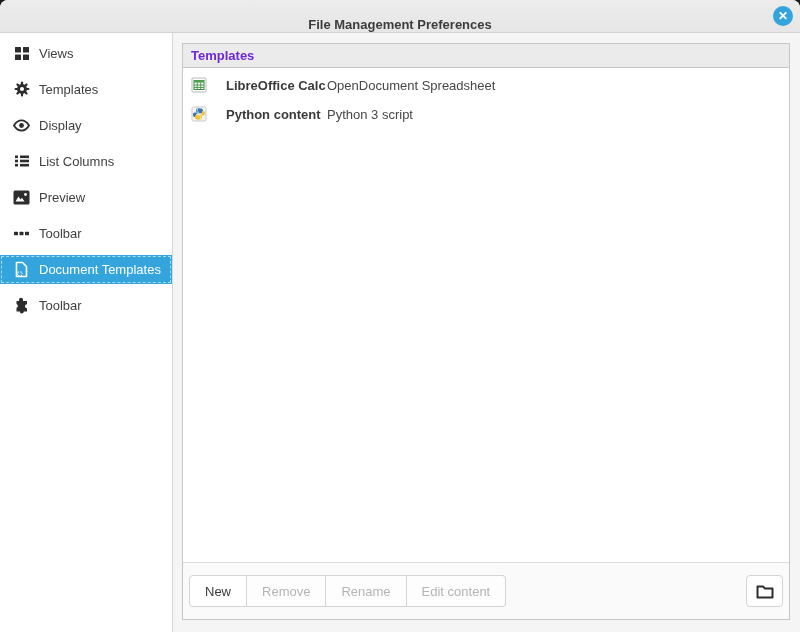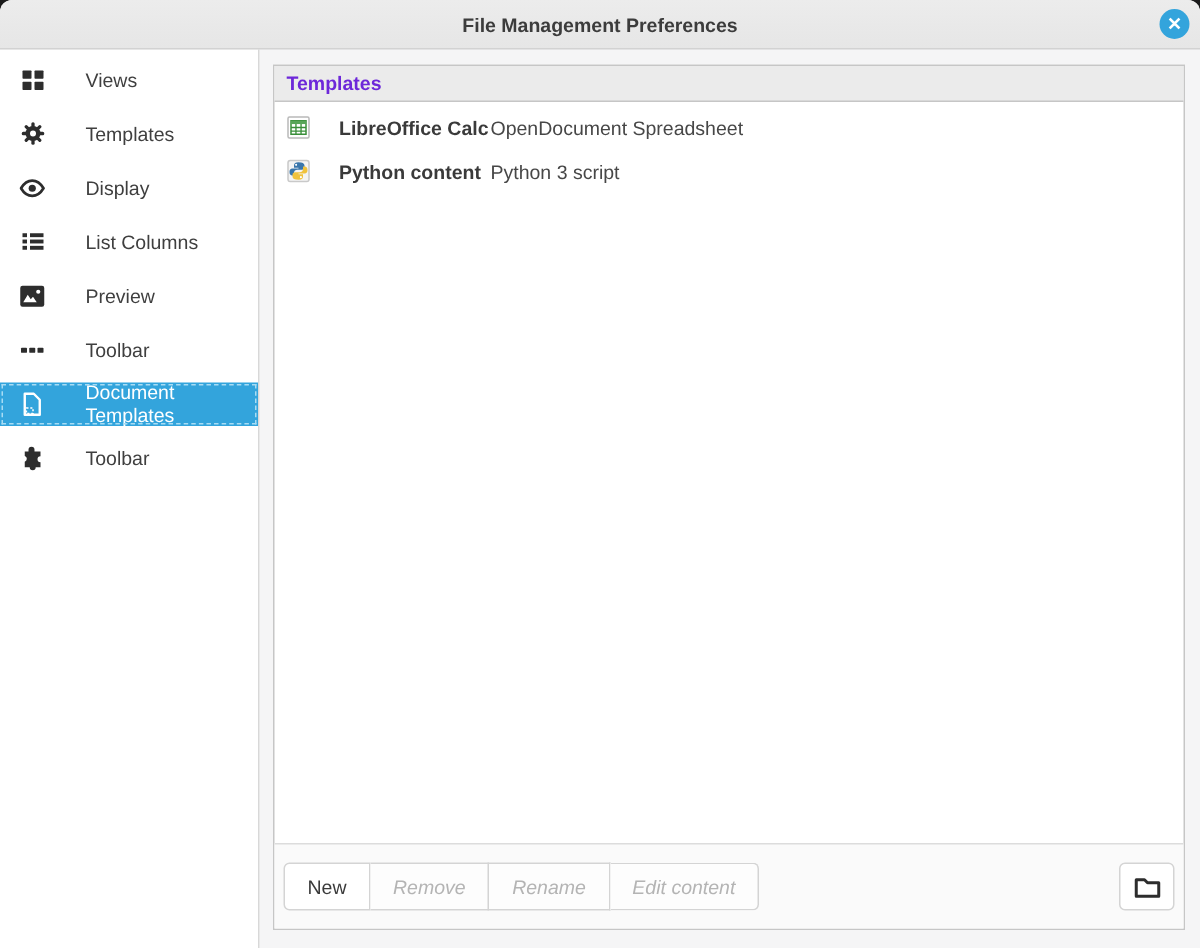--- a/index.html
+++ b/index.html
@@ -15,42 +15,42 @@
     border-radius:8px 8px 0 0;
     overflow:hidden;
     background:#f5f5f6;
     display:flex; flex-direction:column;
   }
   
   .titlebar {
     height:33px; flex:0 0 33px;
     background:linear-gradient(#ececec,#e6e6e6);
     border-bottom:1px solid #d2d2d2;
-    display:flex; align-items:center; justify-content:center;
+    display:flex; align-items:flex-end; justify-content:center;
     position:relative;
   }
   .titlebar .title { font-weight:600; color:#3c3c3c; }
   .close-btn {
     position:absolute; right:7px; top:6px;
     width:20px; height:20px; border-radius:50%;
     background:var(--accent,#33a4dc);
     color:#fff; font-size:12px; line-height:20px; text-align:center;
     cursor:default; border:none; font-weight:bold;
   }
   
   .body-row { flex:1; display:flex; min-height:0; }
   .sidebar {
     width:173px; flex:0 0 173px;
     background:#ffffff;
     border-right:1px solid #d8d8d8;
     padding-top:2px;
   }
   .side-item {
     height:36px; display:flex; align-items:center;
-    padding-left:13px; gap:27px; color:#3f3f3f;
+    padding-left:13px; gap:9px; color:#3f3f3f;
   }
   .side-item .icn { width:17px; height:17px; flex:0 0 17px; color:#2d2d2d; display:flex; align-items:center; justify-content:center; }
   .side-item.selected {
     background:var(--accent,#33a4dc);
     color:#ffffff; height:29px; margin:3.5px 0;
     outline:1px dashed #a8dcf4; outline-offset:-2px;
   }
   .side-item.selected .icn { color:#ffffff; }
   .main { flex:1; padding:10px 10px 12px 9px; display:flex; }
   .frame {
@@ -76,21 +76,21 @@
   .btn-group { display:flex; }
   .btn {
     height:32px; padding:0 15px;
     background:#ffffff; border:1px solid #d4d4d4;
     color:#3a3a3a; font-size:13px;
     font-family:inherit;
   }
   .btn + .btn { border-left:none; }
   .btn:first-child { border-radius:4px 0 0 4px; }
   .btn:last-child { border-radius:0 4px 4px 0; }
-  .btn.disabled { color:#b4b4b4; background:#fdfdfd;font-style:italic; }
+  .btn.disabled { color:#b4b4b4; background:#fdfdfd; }
   .icon-btn {
     width:37px; height:32px; background:#ffffff;
     border:1px solid #d4d4d4; border-radius:4px;
     display:flex; align-items:center; justify-content:center;
     color:#2d2d2d;
   }
   svg { display:block; }
 </style>
 </head>
 <body>

